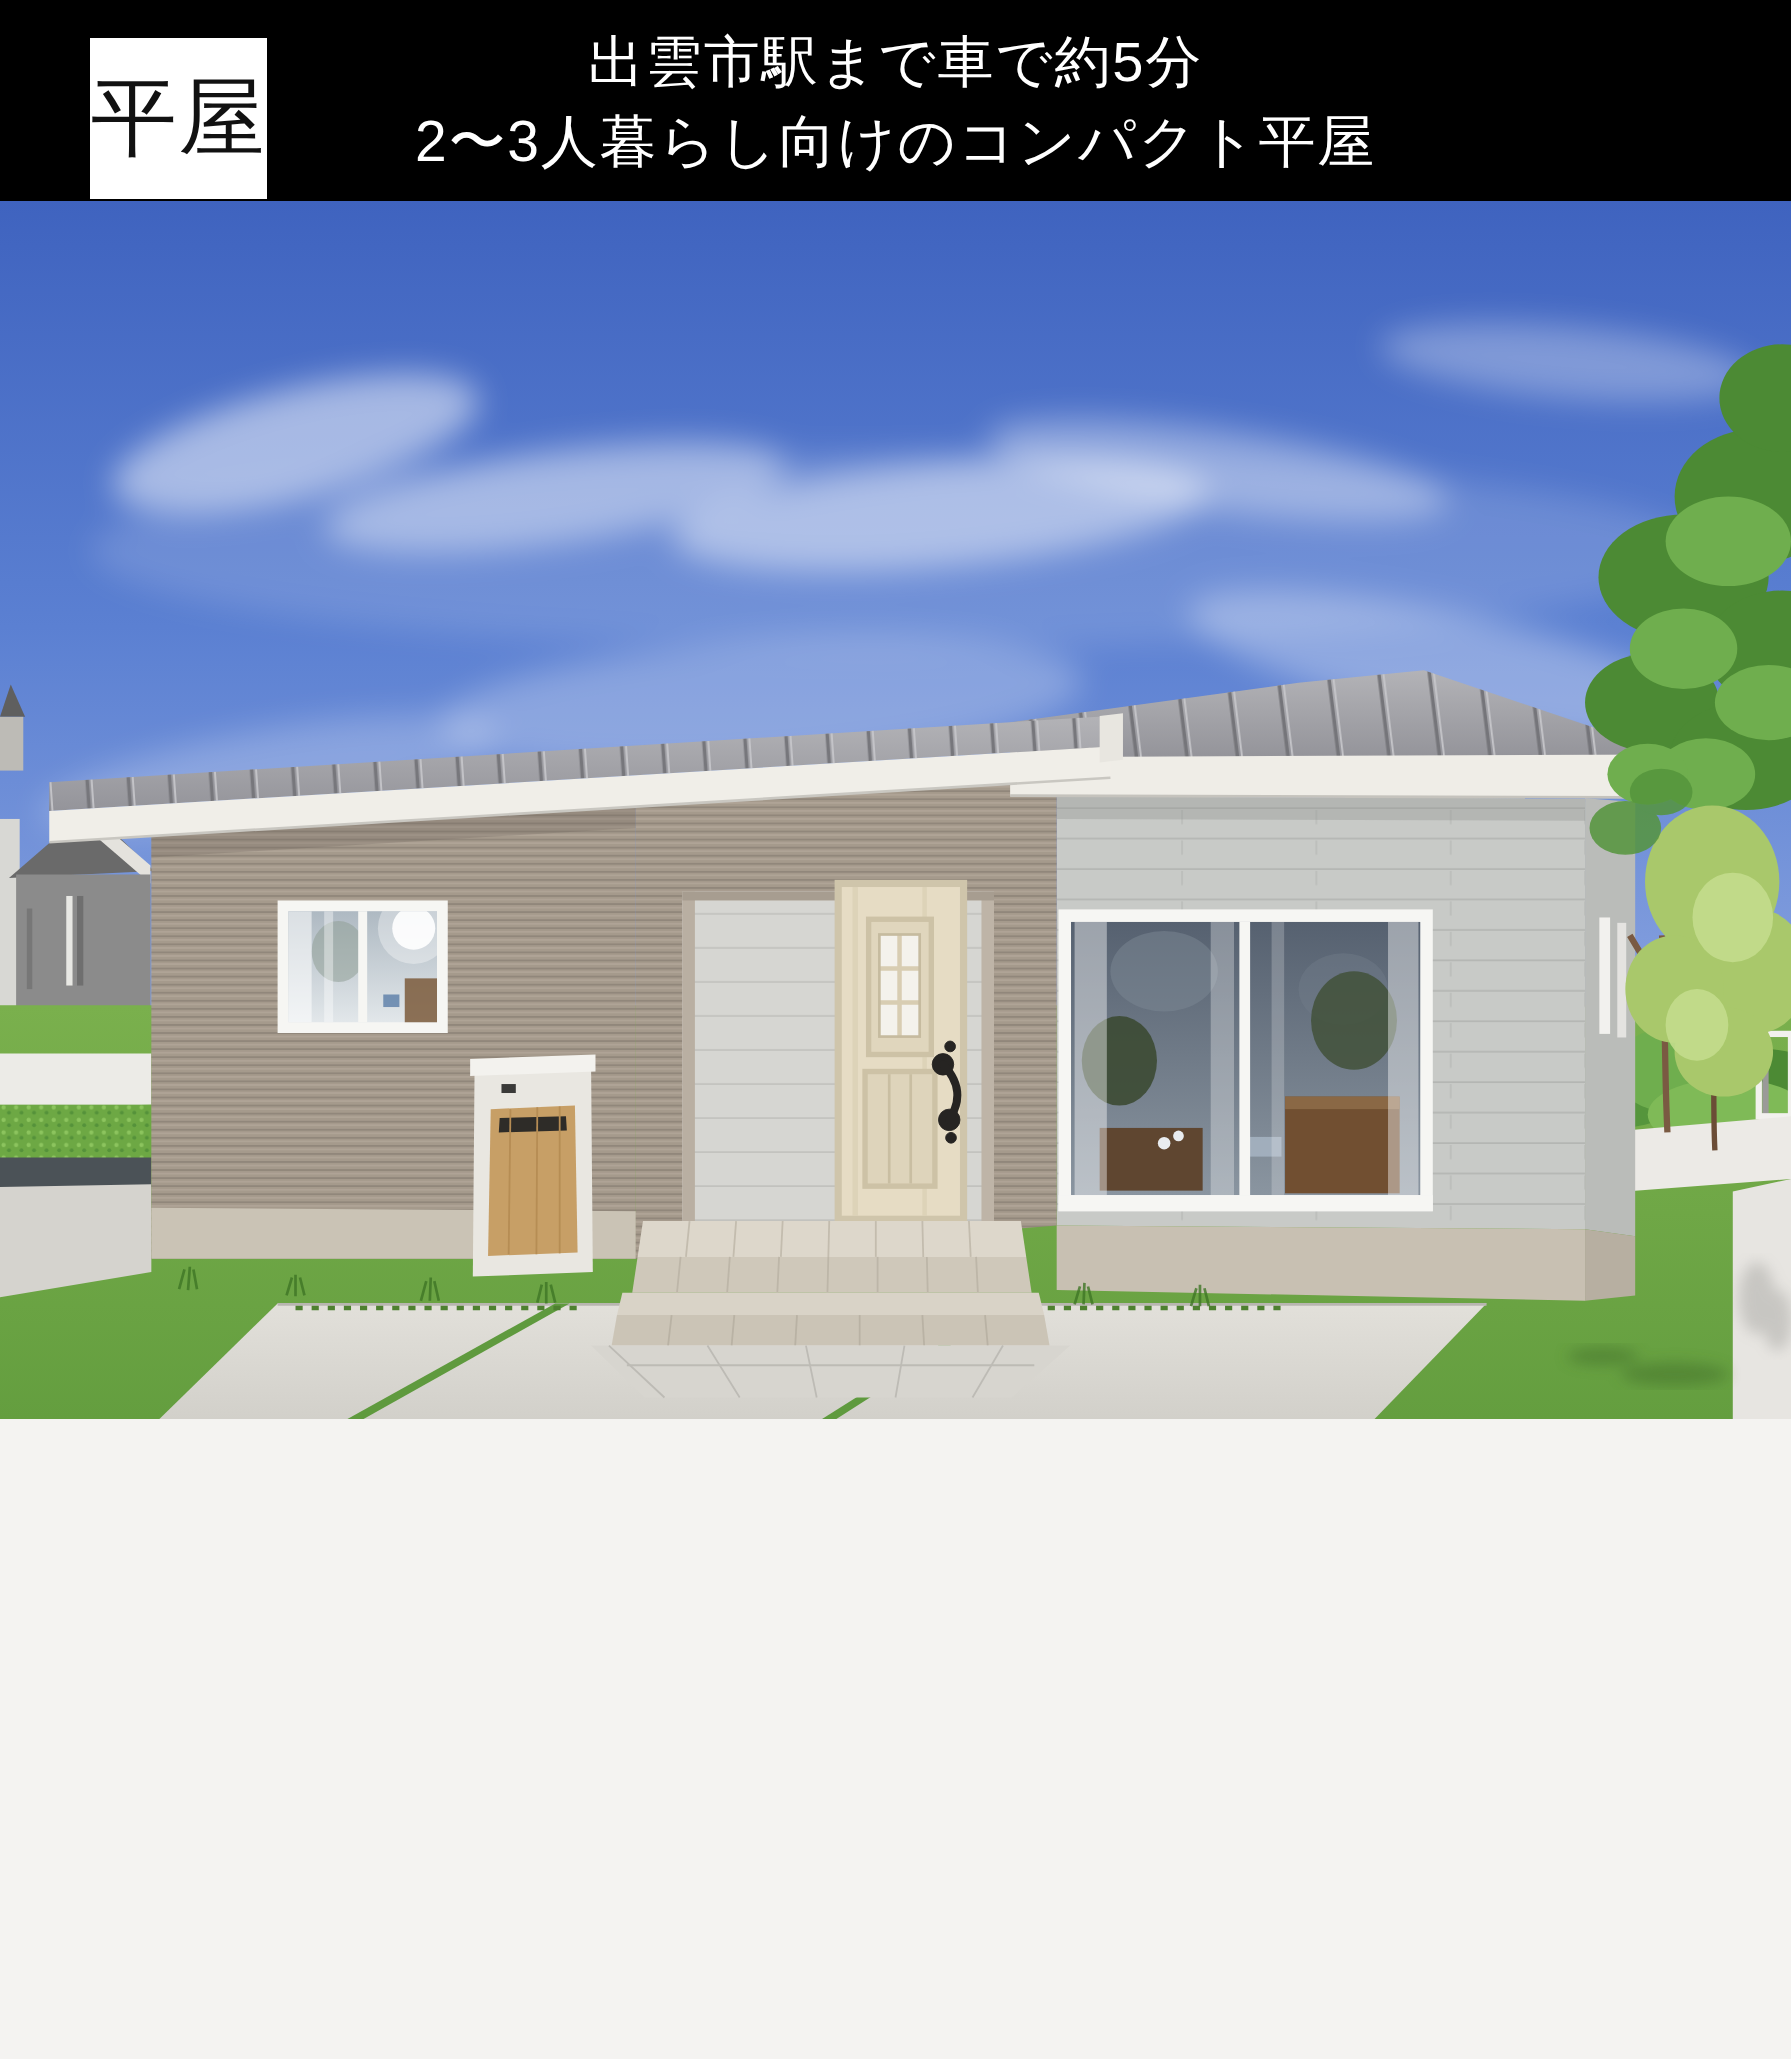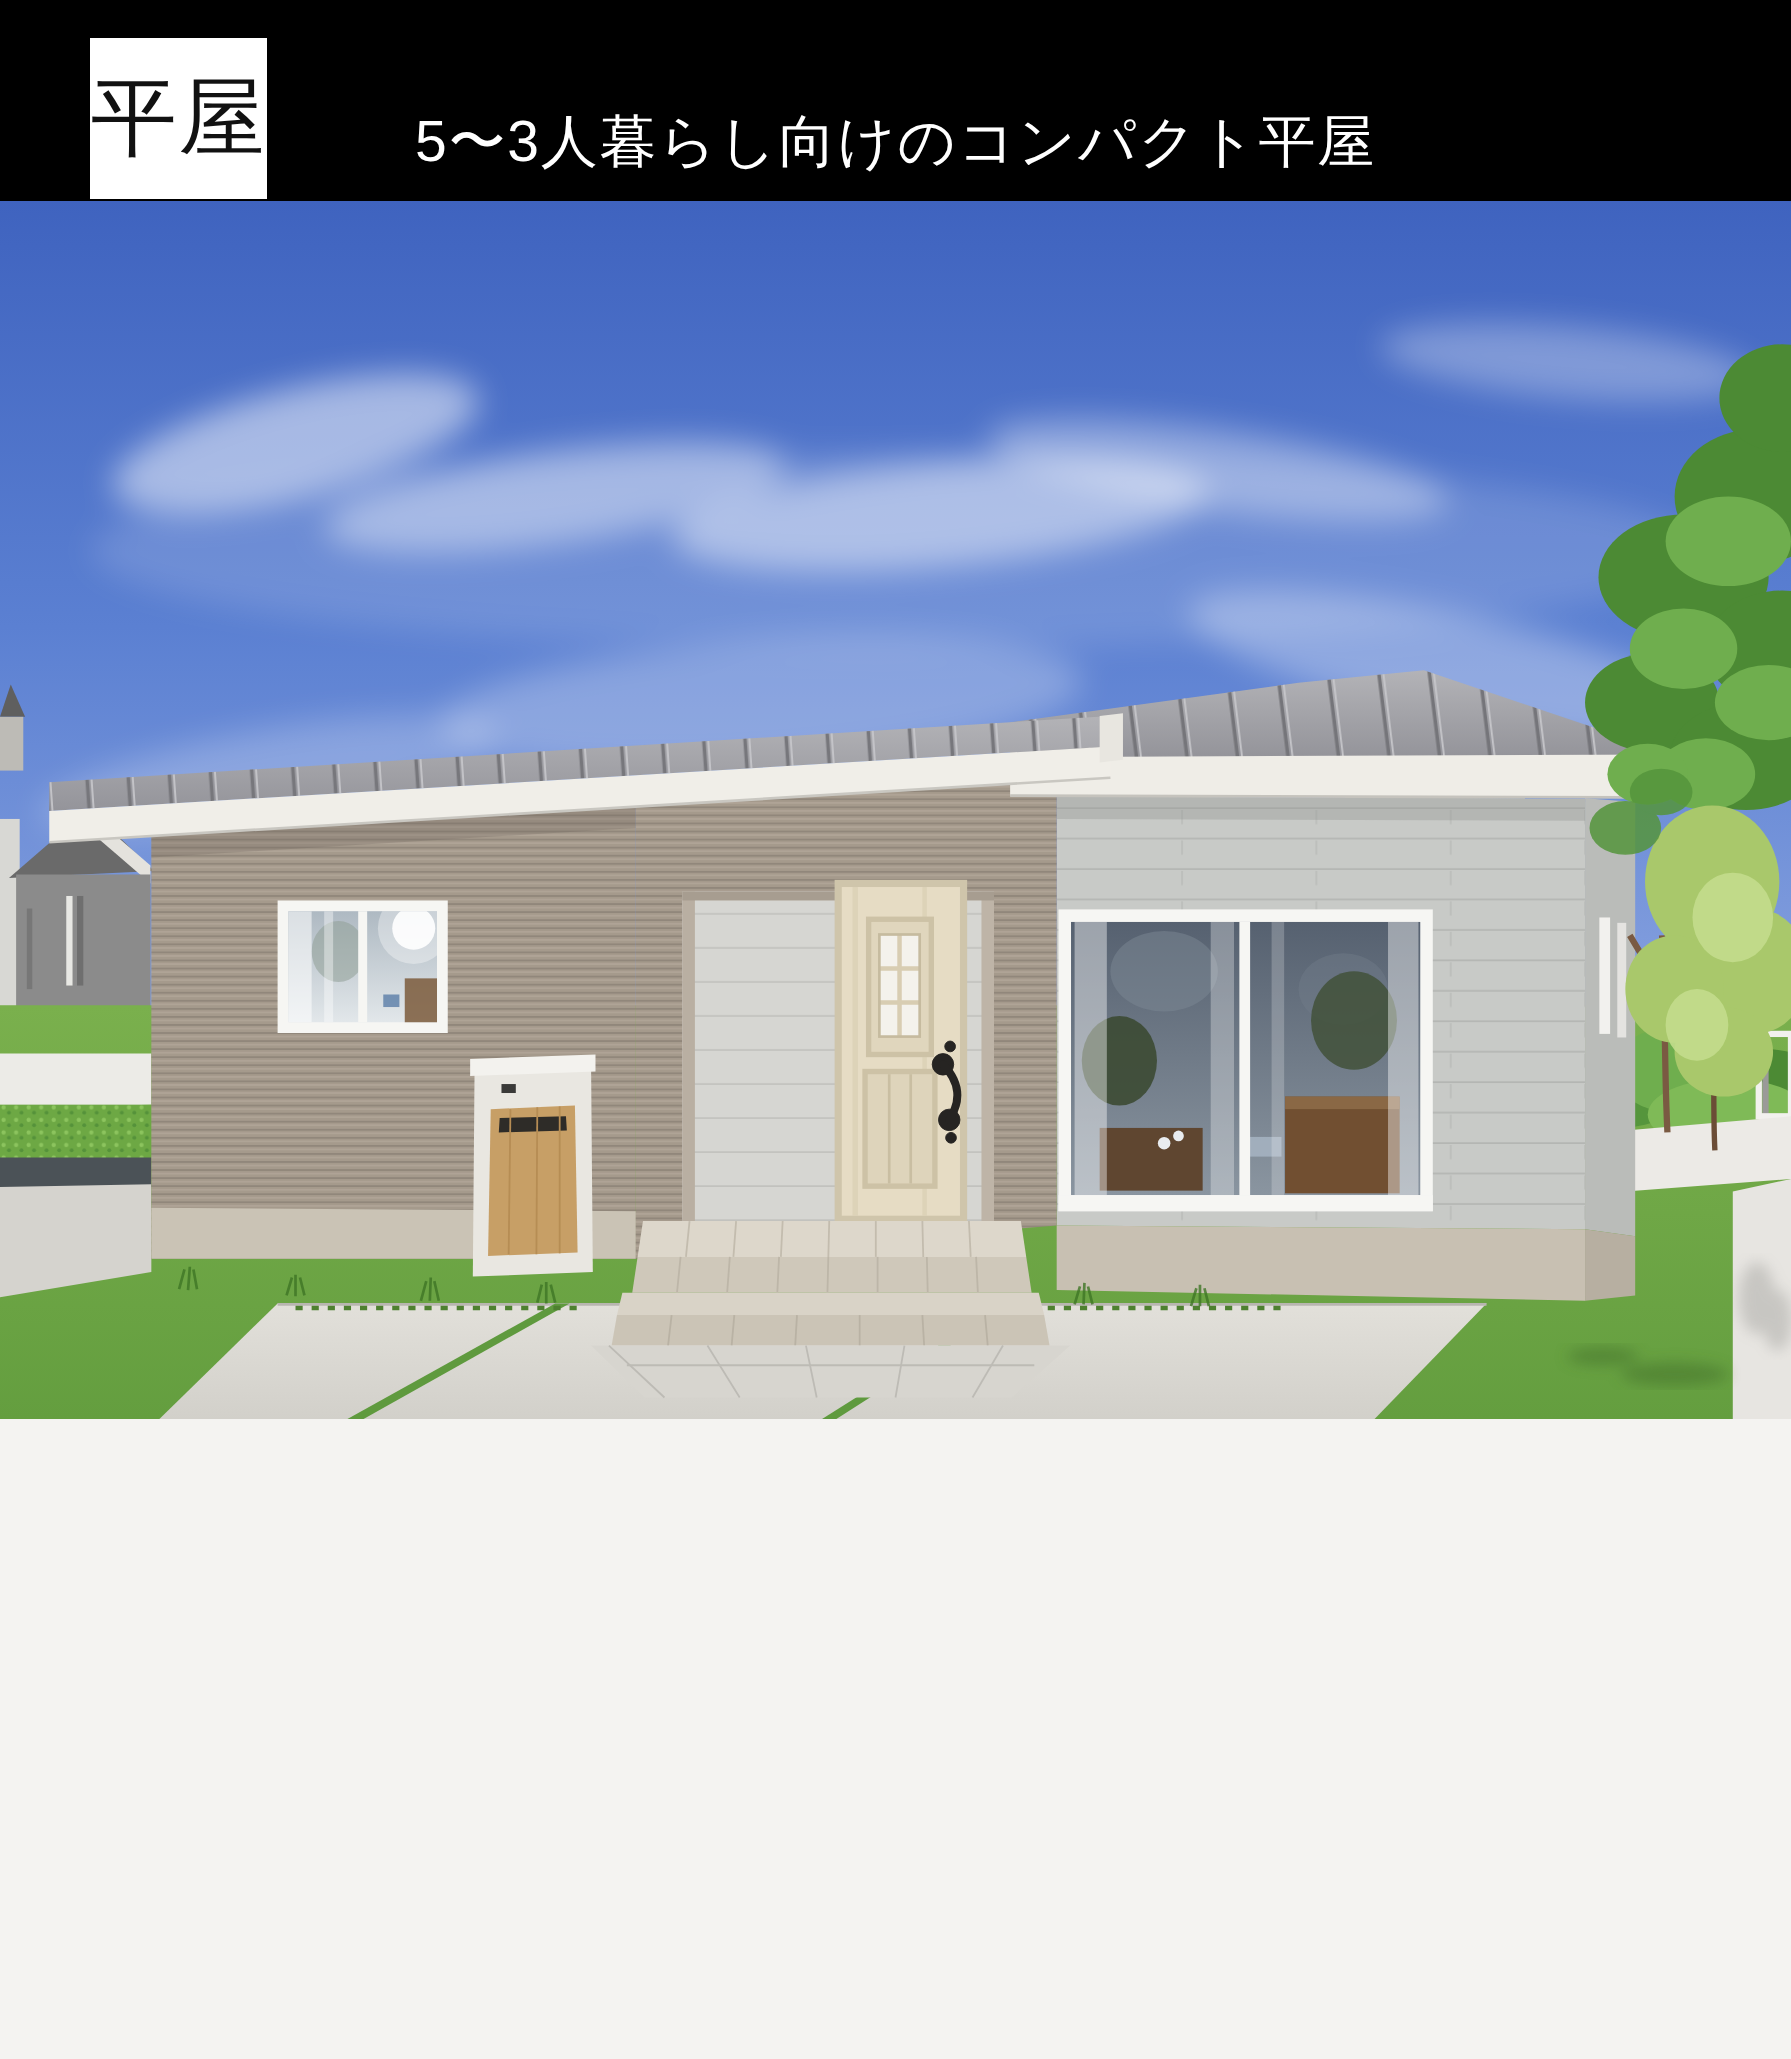--- a/index.html
+++ b/index.html
@@ -20,21 +20,22 @@
   
   .info{position:absolute;left:0;top:1419px;width:1791px;height:641px;background:#f4f3f1;color:#141414;}
 </style>
 </head>
 <body>
 
 <div class="page">
 
   <div class="banner">
     <div class="badge">平屋</div>
-    <div class="banner-line l2">5〜3人暮らし向けのコンパクト平屋</div>
+    <div class="banner-line l1">出雲市駅まで車で約5分</div>
+    <div class="banner-line l2">2〜3人暮らし向けのコンパクト平屋</div>
   </div>
 
   <div class="photo">
   <svg viewBox="0 0 2000 1360" preserveAspectRatio="none">
     <defs>
       <linearGradient id="sky" x1="0" y1="0" x2="0" y2="1">
         <stop offset="0" stop-color="#3f63bf"></stop>
             <stop offset="0.35" stop-color="#5b80d2"></stop>
         <stop offset="0.7" stop-color="#8aa4e0"></stop>
             <stop offset="1" stop-color="#c3cfef"></stop>

